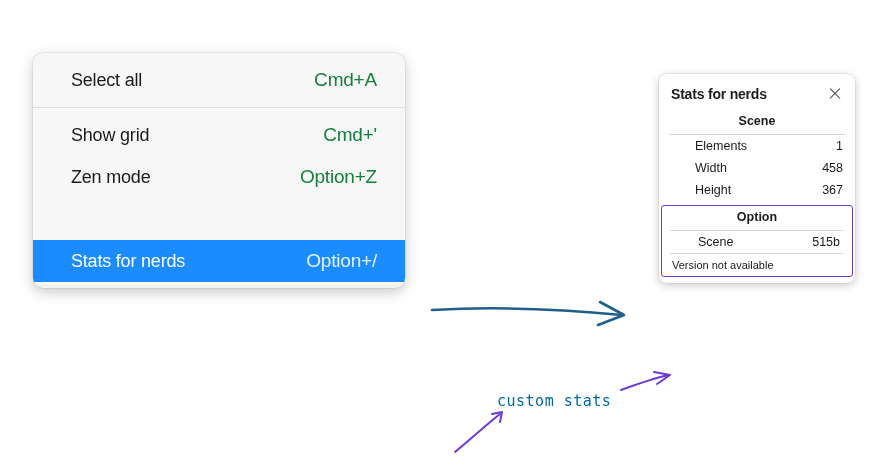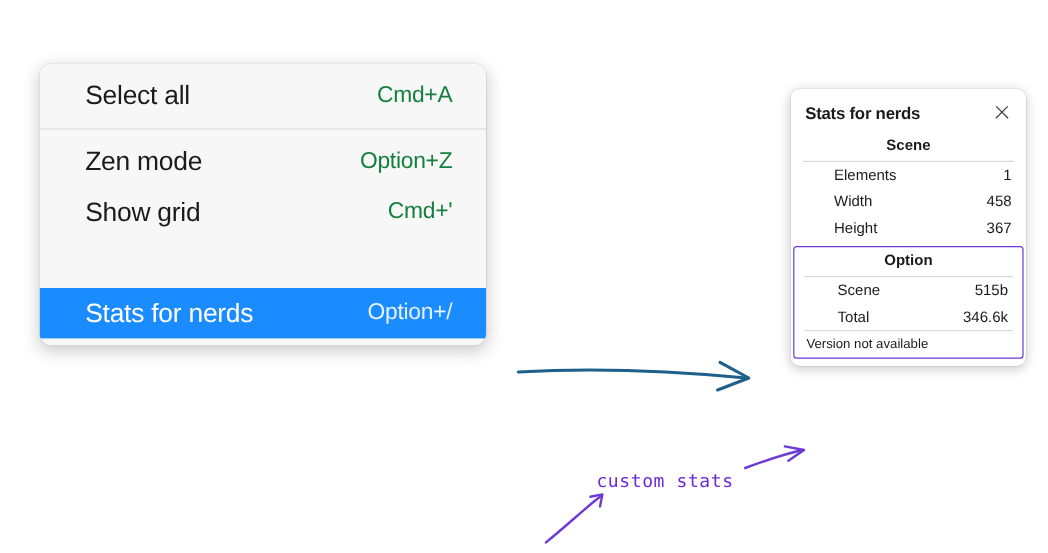--- a/index.html
+++ b/index.html
@@ -37,21 +37,21 @@
   .menu-item {
     height: 42px;
     display: flex;
     align-items: center;
     justify-content: space-between;
     padding: 0 28px 0 38px;
     box-sizing: border-box;
     color: #1b1b1b;
   }
   .menu-item .label {
-    font-size: 22px;
+    font-size: 18px;
     letter-spacing: -0.2px;
   }
   .menu-item .shortcut {
     font-size: 19px;
     color: #15803d;
     letter-spacing: -0.2px;
   }
   .menu-item.selected {
     background: #1a8cff;
   }
@@ -143,21 +143,21 @@
     position: absolute;
     left: 0; top: 0;
     width: 873px;
     height: 461px;
     pointer-events: none;
   }
   .annot-label {
     position: absolute;
     left: 497px;
     top: 392px;
-    color: #6d28d9;
+    color: #0369a1;
     font-family: "DejaVu Sans Mono", monospace;
     font-size: 15px;
     letter-spacing: 0.5px;
     text-align: center;
   }
 </style>
 </head>
 <body>
 
 <div class="context-menu">
@@ -166,26 +166,26 @@
     <div class="menu-item">
       <span class="label">Select all</span>
       <span class="shortcut">Cmd+A</span>
     </div>
   </div>
 
   <div class="menu-sep"></div>
 
   <div class="menu-group">
     <div class="menu-item">
+      <span class="label">Show grid</span>
+      <span class="shortcut">Cmd+'</span>
+    </div>
+    <div class="menu-item">
       <span class="label">Zen mode</span>
       <span class="shortcut">Option+Z</span>
-    </div>
-    <div class="menu-item">
-      <span class="label">Show grid</span>
-      <span class="shortcut">Cmd+'</span>
     </div>
     <div class="menu-item">
     </div>
     <div class="menu-item selected">
       <span class="label">Stats for nerds</span>
       <span class="shortcut">Option+/</span>
     </div>
   </div>
 
 </div>
@@ -213,24 +213,20 @@
     <span class="v">367</span>
   </div>
 
   <div class="custom-block">
     <div class="section-title">Option</div>
     <div class="hr"></div>
     <div class="stat-row">
       <span class="k">Scene</span>
       <span class="v">515b</span>
     </div>
-    <div class="stat-row">
-      <span class="k">Total</span>
-      <span class="v">346.6k</span>
-    </div>
 
     <div class="hr"></div>
     <div class="version-text">Version not available</div>
   </div>
 
 </div>
 
 <svg class="annot-svg" viewBox="0 0 873 461">
 
   <g>

